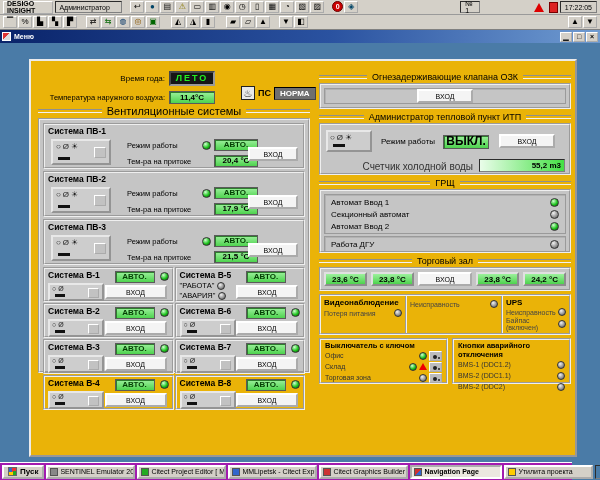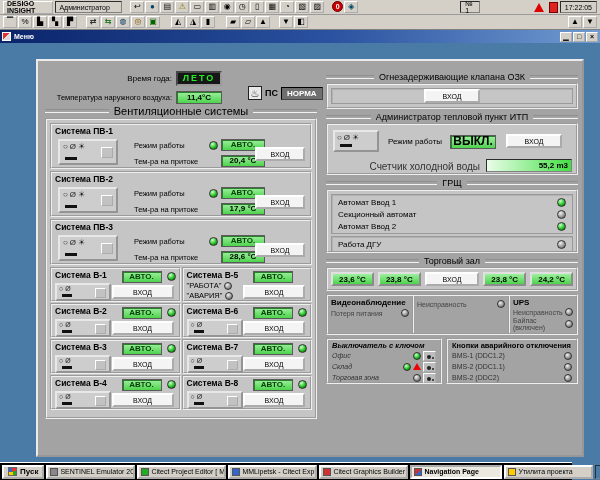--- a/index.html
+++ b/index.html
@@ -29,21 +29,21 @@
 
   #titlebar { position:absolute; left:0; top:30px; width:600px; height:13px;
               background:linear-gradient(90deg,#0a246a,#2a52a0 55%,#6f9bd1); color:#fff;
               display:flex; align-items:center; gap:3px; padding:0 2px; font-size:7px; font-weight:bold; }
   .app-ico { width:9px; height:9px; background:linear-gradient(135deg,#d33 50%,#ddd 50%); border:1px solid #fff; }
   #titlebar .wbtns { margin-left:auto; display:flex; gap:1px; }
   .wbtn { width:12px; height:10px; border:1px outset #fff; background:#d4d0c8; color:#000; font-size:7px;
           display:flex; align-items:center; justify-content:center; line-height:1; }
 
   #client { position:absolute; left:0; top:43px; width:600px; height:419px; background:#4a7ba7; }
-  #panel { position:absolute; left:36px; top:16px; width:548px; height:398px; background:#a3a3a3; border:2px outset #ebebeb; }
+  #panel { position:absolute; left:29px; top:16px; width:548px; height:398px; background:#eab308; border:2px outset #ebebeb; }
 
   
   .hlabel { position:absolute; text-align:right; font-size:8px; }
   #season-label { left:6px; top:13px; width:128px; }
   #otemp-label  { left:2px; top:32px; width:132px; font-size:7.5px; }
   #season-value { position:absolute; left:138px; top:10px; width:46px; height:15px; background:#161616; border:2px inset #9a9a9a;
                   color:#2e2; font-weight:bold; text-align:center; font-size:9px; letter-spacing:2px; line-height:11px; }
   .greenval { background:linear-gradient(#9cf09c,#4ed34e); border:1px solid #5a5a5a; box-shadow:inset 1px 1px 0 #2e7d2e;
               font-weight:bold; text-align:center; }
   #otemp-value { position:absolute; left:138px; top:30px; width:46px; height:13px; font-size:8px; line-height:11px; }
@@ -53,21 +53,21 @@
   #ps-status { background:#6f6f6f; color:#fff; font-weight:bold; border:1px inset #444; padding:1px 5px; font-size:8px; }
 
   
   .legend { display:flex; align-items:center; gap:5px; font-weight:normal; }
   .legend::before,.legend::after { content:""; flex:1; height:2px; border-top:1px solid #8f8f8f; border-bottom:1px solid #f2f2f2; }
   .gbox { border:2px groove #efefef; background:#c5c5c5; }
 
   
   #vent { position:absolute; left:7px; top:44px; width:272px; height:316px; }
   #vent-title { font-size:11px; }
-  #vent-box { margin-top:1px; height:301px; padding:1px; }
+  #vent-box { margin-top:1px; height:255px; padding:1px; }
   .pv { border:2px groove #efefef; margin:2px; padding:1px 3px; height:46px; position:relative; }
   .blk-title { font-weight:bold; font-size:8.5px; }
   .iconbox { border:2px outset #e8e8e8; background:#cdcdcd; position:relative; font-size:8px; color:#222; }
   .pv .iconbox { position:absolute; left:6px; top:14px; width:60px; height:26px; padding:1px 3px; }
   .ic { margin-right:2px; }
   .ibar { position:absolute; left:5px; bottom:3px; width:12px; height:3px; background:#111; }
   .mini-sq { position:absolute; right:3px; top:6px; width:12px; height:11px; border:1px outset #fff; background:#c2c2c2;
              display:flex; align-items:center; justify-content:center; font-size:6px; color:#333; }
   .prow { position:absolute; display:flex; align-items:center; gap:3px; }
   .pv .r1 { left:82px; top:14px; } .pv .r2 { left:82px; top:30px; }
@@ -128,31 +128,31 @@
   .alert-box { padding:2px 3px; }
   .alert-box + .alert-box { border-left:2px groove #efefef; }
   .alert-title { font-weight:bold; font-size:8px; text-align:left; }
   .arow { display:flex; align-items:center; margin-top:2px; }
   .arow .lab { flex:1; font-size:7px; color:#444; }
   #cctv-box { width:84px; } #audio-box { width:96px; } #ups-box { flex:1; }
   #ups-box .arow { margin-top:1px; }
 
   #bottom-row { display:flex; gap:4px; margin-top:3px; }
   .kbox { border:2px groove #efefef; padding:1px 4px; height:46px; }
-  #keysw-box { width:116px;font-style:italic; } #emerg-box { flex:1; }
+  #keysw-box { width:129px; } #emerg-box { flex:1; }
   .kb-title { font-weight:bold; font-size:7.5px; }
   .krow { display:flex; align-items:center; height:11px; gap:2px; }
   .krow .lab { flex:1; font-size:7px; color:#333; }
   .keyicon { width:13px; height:10px; border:1px outset #fff; background:#bcbcbc; position:relative; flex:none; }
   .keyicon::after { content:""; position:absolute; left:3px; top:3px; width:4px; height:4px; border-radius:50%; background:#222; box-shadow:4px 1px 0 -1px #222; }
   .redtri { width:0; height:0; border-left:4px solid transparent; border-right:4px solid transparent; border-bottom:7px solid #e00; flex:none; }
   .led.sm { width:8px; height:8px; }
 
   
-  #taskbar { position:absolute; left:0; top:462px; width:572px; height:18px; background:#000000;
+  #taskbar { position:absolute; left:0; top:462px; width:572px; height:18px; background:#a21caf;
              border-top:1px solid #fff; display:flex; align-items:center; gap:2px; padding:1px 2px; }
   #start-btn { border:2px outset #fff; height:14px; display:flex; gap:3px; align-items:center; font-weight:bold; font-size:8px; padding:0 4px; background:#d4d0c8; }
   .flag { width:9px; height:9px; background:conic-gradient(#e33 0 25%, #2a2 0 50%, #fc0 0 75%, #36c 0); border:1px solid #666; }
   .task { flex:0 0 89px; height:14px; border:2px outset #fff; background:#d4d0c8; font-size:7px;
           display:flex; align-items:center; gap:2px; padding:0 2px; overflow:hidden; white-space:nowrap; }
   .task.active { border-style:inset; font-weight:bold; background:#ebe8e0; flex-basis:92px; }
   .task-ico { width:8px; height:8px; flex:none; border:1px solid #555; }
   .task:nth-of-type(2) .task-ico { background:#888; } .task:nth-of-type(3) .task-ico { background:#2a2; }
   .task:nth-of-type(4) .task-ico { background:#36c; } .task:nth-of-type(5) .task-ico { background:#c33; }
   .task:nth-of-type(6) .task-ico { background:linear-gradient(135deg,#c33 50%,#36c 50%); }
@@ -289,21 +289,21 @@
             <span class="ibar"></span><span class="mini-sq"></span>
           </div>
           <div class="prow r1">
               <span class="lab">Режим работы</span>
               <span class="led on"></span>
               <span class="vbox greenval autotx">АВТО.</span>
             </div>
           <div class="prow r2">
               <span class="lab">Тем-ра на притоке</span>
               <span class="led" style="visibility:hidden"></span>
-              <span class="vbox greenval">28,6 °C</span>
+              <span class="vbox greenval">21,5 °C</span>
             </div>
           <button class="enter">ВХОД</button>
         </div>
 
         <div id="vgrid">
           <div class="vb">
             <div class="blk-title">Система В-1</div>
             <span class="vbox greenval autotx auto">АВТО.</span>
               <span class="led on mled"></span>
             <div class="iconbox"><span class="ic">○</span><span class="ic">Ø</span><span class="ibar"></span><span class="mini-sq"></span></div>

